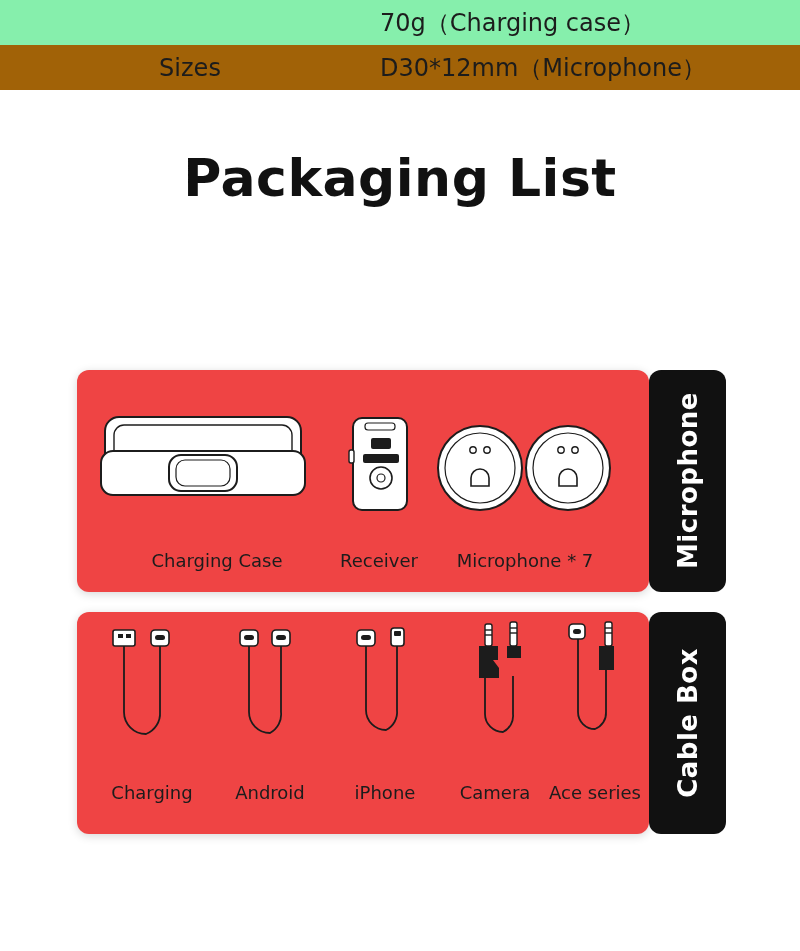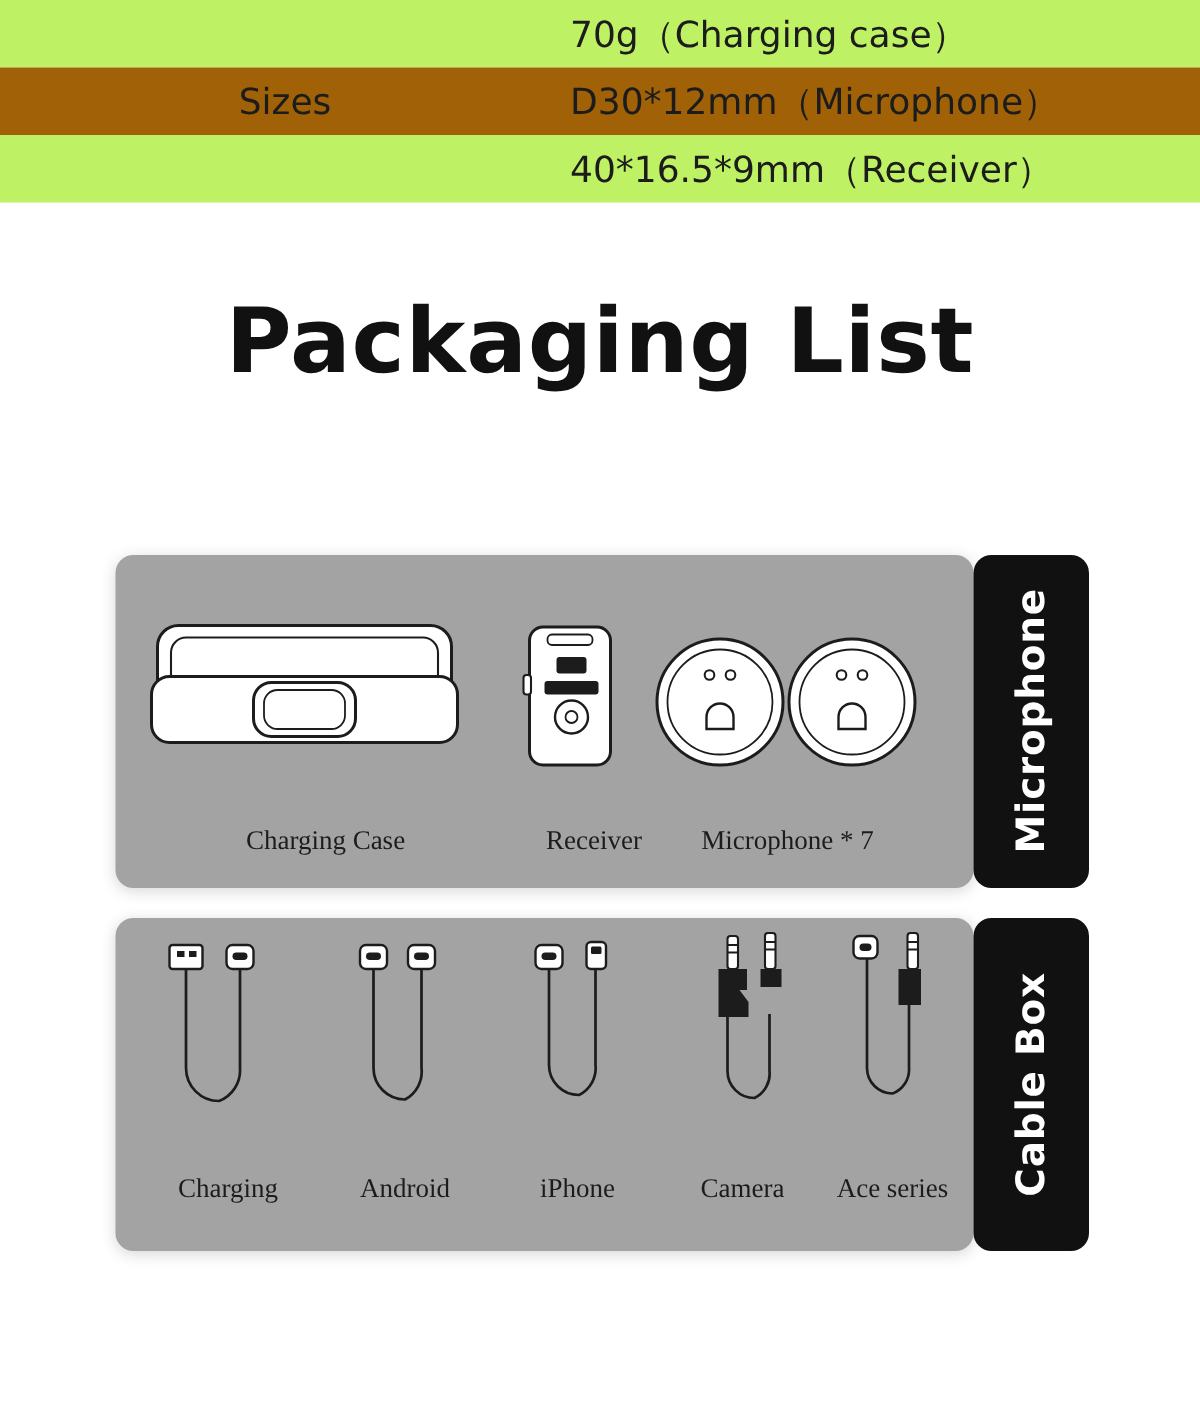--- a/index.html
+++ b/index.html
@@ -32,39 +32,38 @@
   .spec-label-cell {
     width: 380px;
     text-align: center;
   }
   .spec-value-cell {
     width: 420px;
     text-align: left;
     padding-left: 22px;
   }
   .row-alt { background: #a16207; }
-  .row-plain { background: #bef264; }
+  .row-plain { background: #86efac; }
 
   
   .packaging-title {
     text-align: center;
-    font-size: 60px;
+    font-size: 52px;
     font-weight: bold;
     letter-spacing: 0.5px;
     margin-top: 58px;
     color: #111;
   }
 
   
   .card {
     position: absolute;
-    background: #a3a3a3;
+    background: #ef4444;
     border-radius: 12px;
     box-shadow: 0 2px 10px rgba(0,0,0,0.16);
-    font-family: Liberation Serif, serif;
   }
   .card-mic {
     left: 77px;
     top: 370px;
     width: 572px;
     height: 222px;
   }
   .card-cable {
     left: 77px;
     top: 612px;
@@ -117,24 +116,20 @@
 
 <table class="spec-table">
   <tbody>
     <tr class="row-plain">
       <td class="spec-label-cell"></td>
       <td class="spec-value-cell">70g（Charging case）</td>
     </tr>
     <tr class="row-alt">
       <td class="spec-label-cell">Sizes</td>
       <td class="spec-value-cell">D30*12mm（Microphone）</td>
-    </tr>
-    <tr class="row-plain">
-      <td class="spec-label-cell"></td>
-      <td class="spec-value-cell">40*16.5*9mm（Receiver）</td>
     </tr>
   </tbody>
 </table>
 
 <div class="packaging-title">Packaging List</div>
 
 <div class="card card-mic">
 
   <svg class="art" style="left:20px; top:35px;" width="240" height="120" viewBox="0 0 240 120">
     <rect x="8" y="12" width="196" height="66" rx="14" ry="14" fill="#fff" stroke="#1c1c1c" stroke-width="2"></rect>
@@ -163,21 +158,21 @@
     <circle cx="52" cy="28" r="3.2" fill="#fff" stroke="#1c1c1c" stroke-width="1.4"></circle>
     <path d="M36 56 a9 9 0 0 1 18 0 v8 h-18 z" fill="#fff" stroke="#1c1c1c" stroke-width="1.6"></path>
     <circle cx="133" cy="46" r="42" fill="#fff" stroke="#1c1c1c" stroke-width="2"></circle>
     <circle cx="133" cy="46" r="35" fill="#fff" stroke="#1c1c1c" stroke-width="1.2"></circle>
     <circle cx="126" cy="28" r="3.2" fill="#fff" stroke="#1c1c1c" stroke-width="1.4"></circle>
     <circle cx="140" cy="28" r="3.2" fill="#fff" stroke="#1c1c1c" stroke-width="1.4"></circle>
     <path d="M124 56 a9 9 0 0 1 18 0 v8 h-18 z" fill="#fff" stroke="#1c1c1c" stroke-width="1.6"></path>
   </svg>
 
   <div class="item-caption" style="left:60px; top:180px; width:160px;">Charging Case</div>
-  <div class="item-caption" style="left:239px; top:180px; width:160px;">Receiver</div>
+  <div class="item-caption" style="left:222px; top:180px; width:160px;">Receiver</div>
   <div class="item-caption" style="left:368px; top:180px; width:160px;">Microphone * 7</div>
 </div>
 
 <div class="side-tab tab-mic">
   <span>Microphone</span>
 </div>
 
 <div class="card card-cable">
 
   <svg class="art" style="left:22px; top:12px;" width="95" height="150" viewBox="0 0 95 150">

